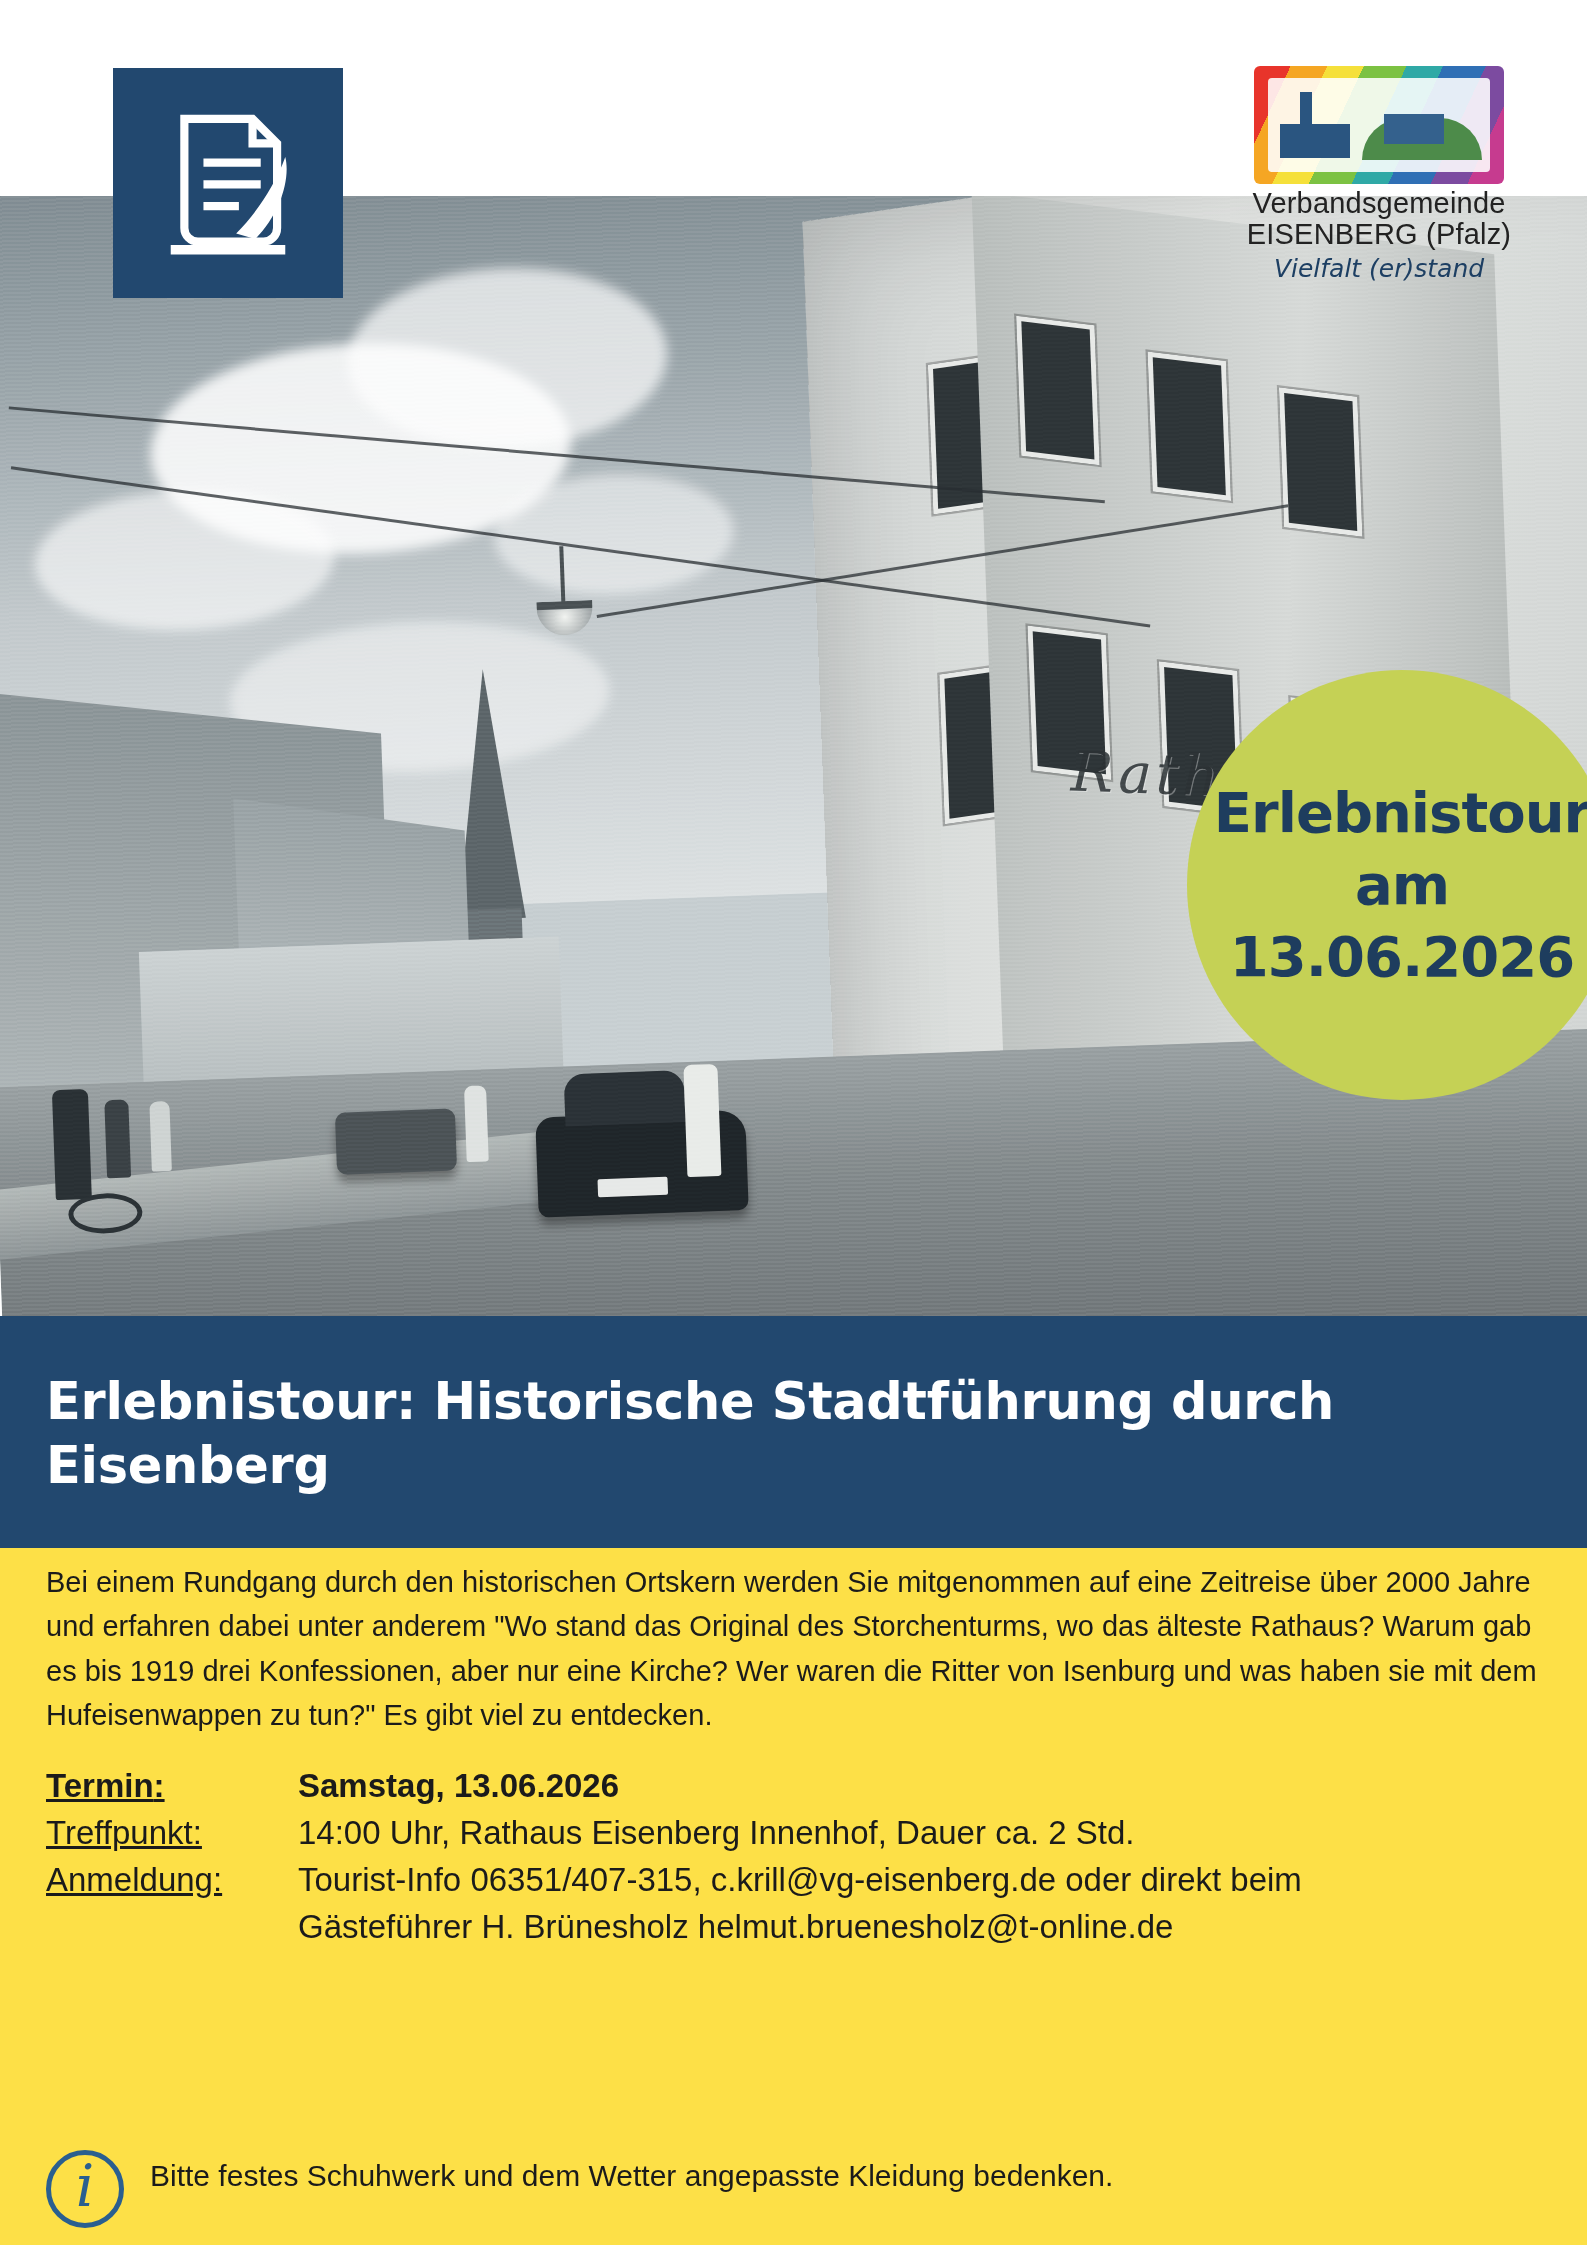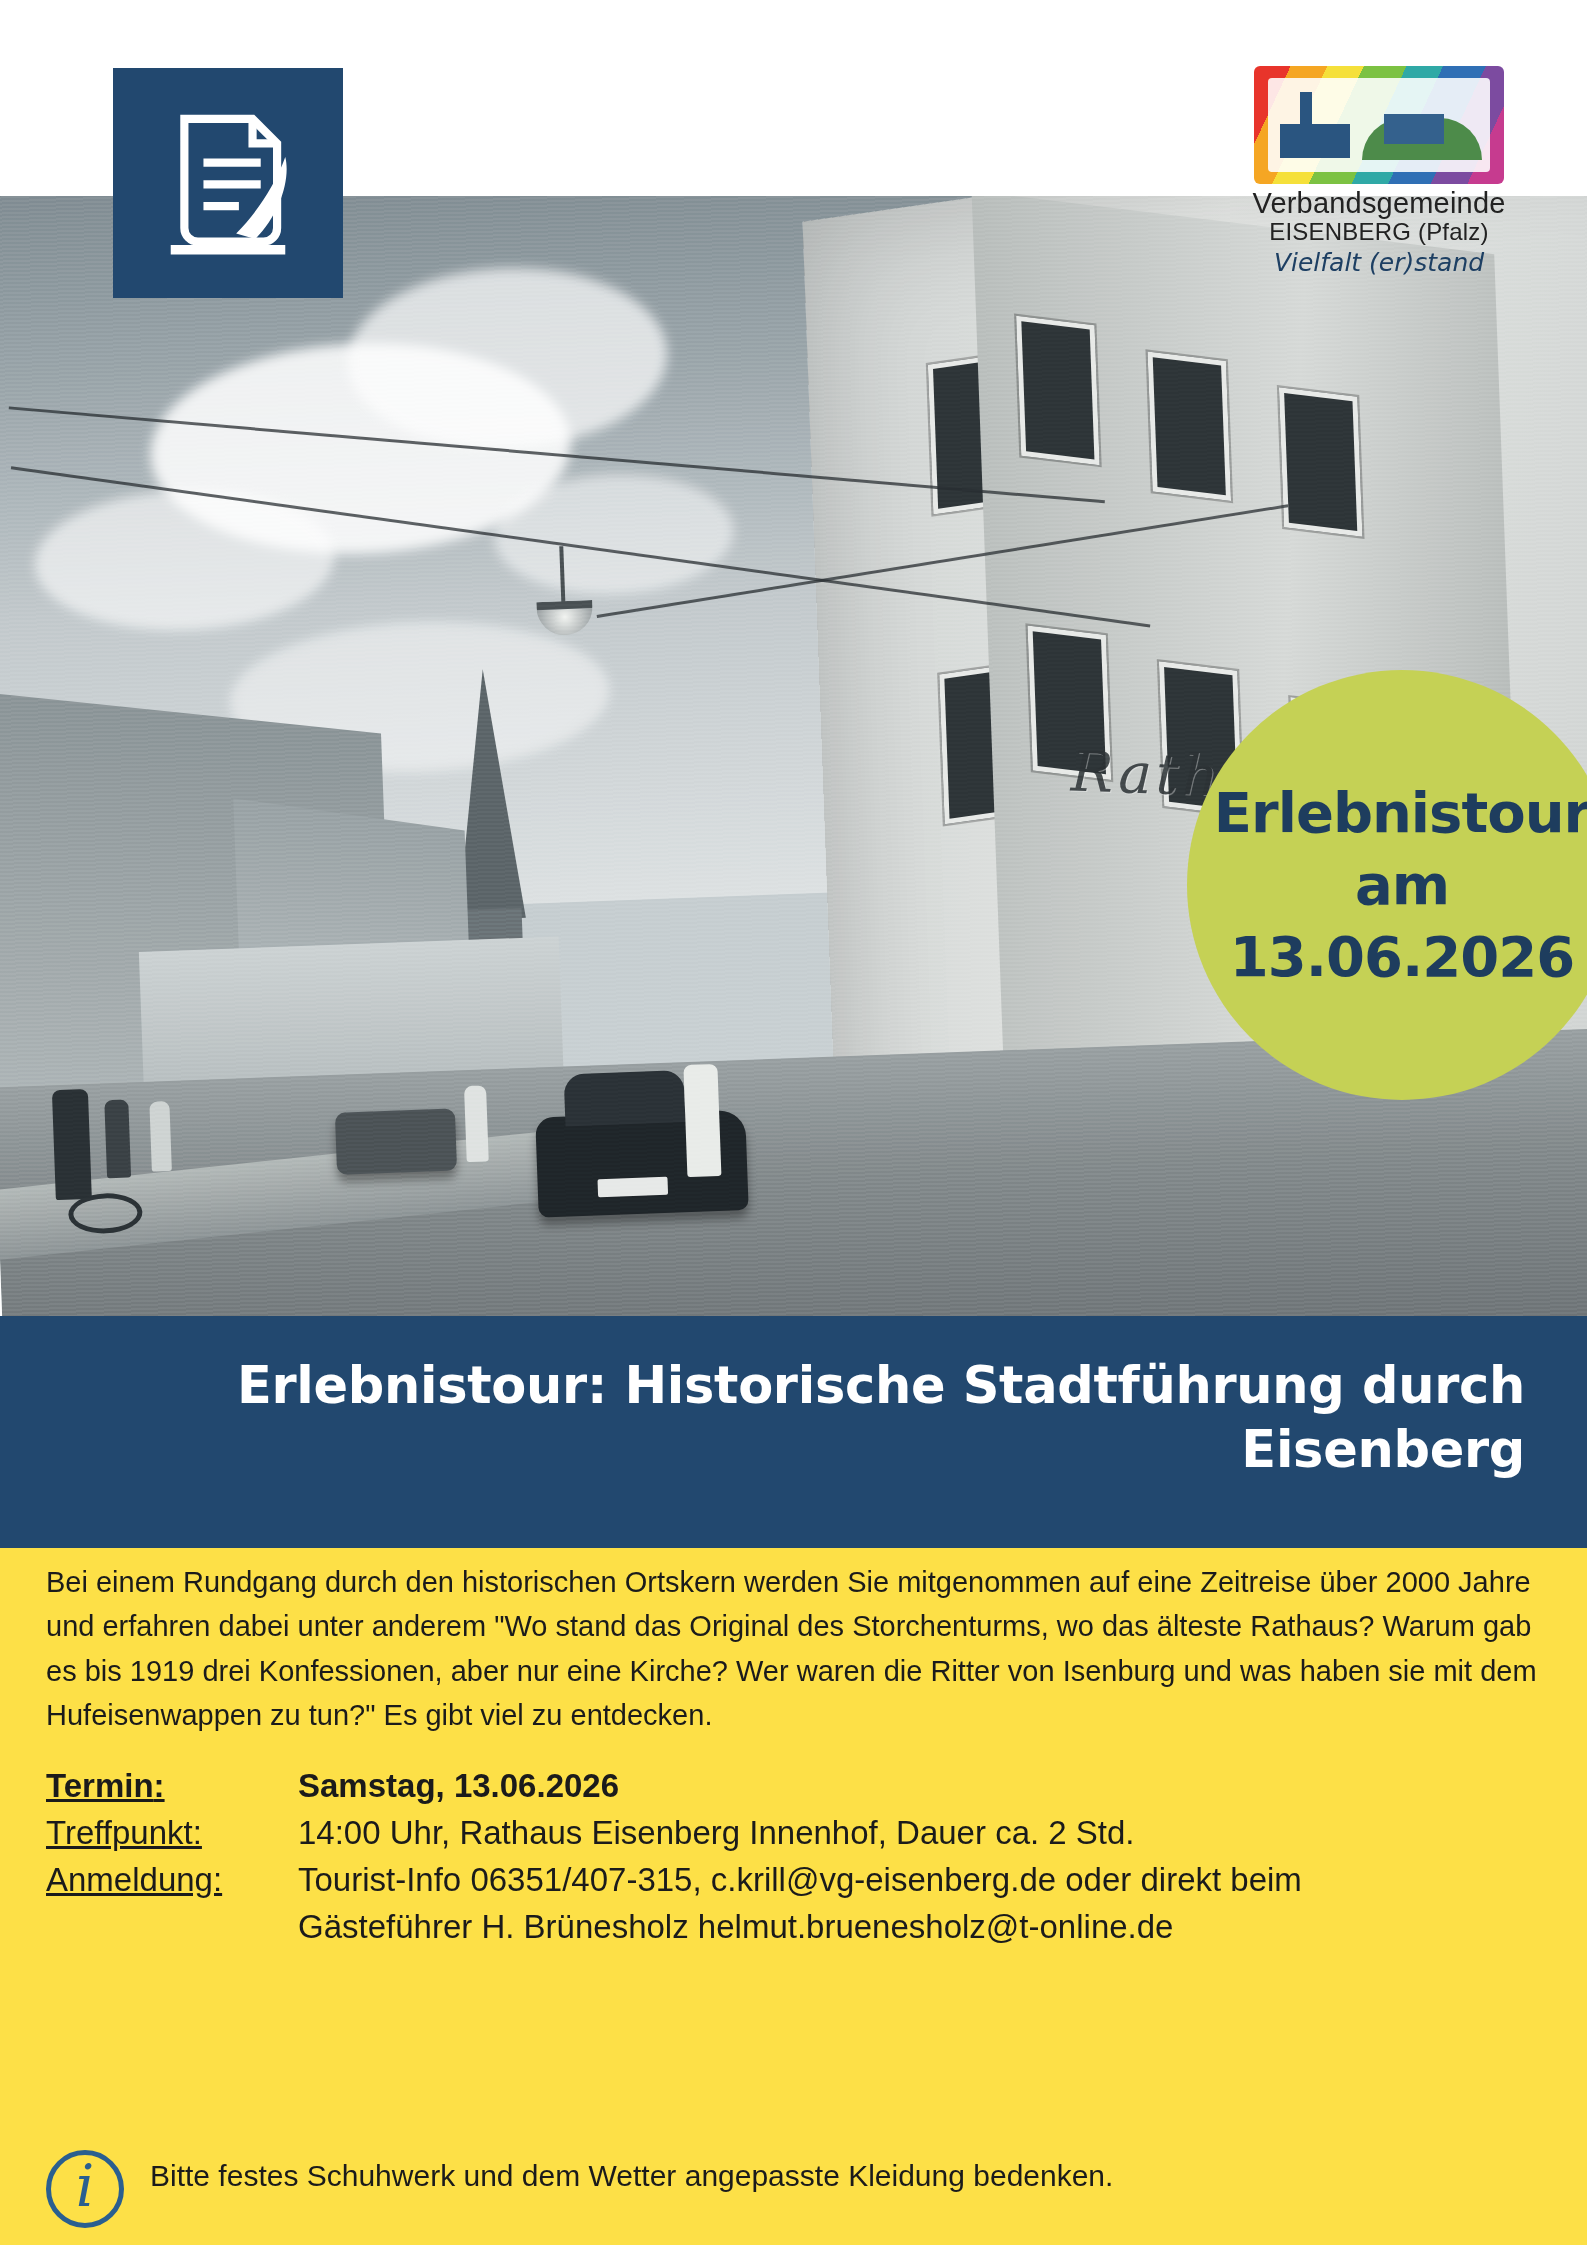--- a/index.html
+++ b/index.html
@@ -260,21 +260,21 @@
     width: 120px; height: 42px; background:#4d8b4a; border-radius: 60px 60px 0 0;
   }
   .logo-bldg {
     position:absolute; right: 60px; bottom: 40px;
     width: 60px; height: 30px; background:#34618d;
   }
   .logo-l1 {
     font-size: 29px; color: #222; line-height: 1.08; letter-spacing: .2px;
   }
   .logo-l2 {
-    font-size: 24px; color: #222; line-height: 1.08; letter-spacing: .2px;
+    font-size: 29px; color: #222; line-height: 1.08; letter-spacing: .2px;
   }
   .logo-l3 {
     font-family: "DejaVu Sans", sans-serif;
     font-size: 25px; color: #1d3f63; font-style: italic; margin-top: 3px;
   }
 
   
   .circle {
     position: absolute;
     right: -30px; top: 622px;
@@ -296,22 +296,21 @@
     letter-spacing: -1px;
   }
 
   
   .titlebar {
     position: absolute;
     left: 0; top: 1268px;
     width: 1587px; height: 232px;
     background: #22486f;
     z-index: 30;
-    padding: 38px 62px 0 46px;
-    text-align: right;
+    padding: 54px 62px 0 46px;
   }
   .titlebar h1 {
     color: #ffffff;
     font-family: "DejaVu Sans", sans-serif;
     font-weight: 700;
     font-size: 51px;
     line-height: 1.25;
     letter-spacing: -0.3px;
   }
 

